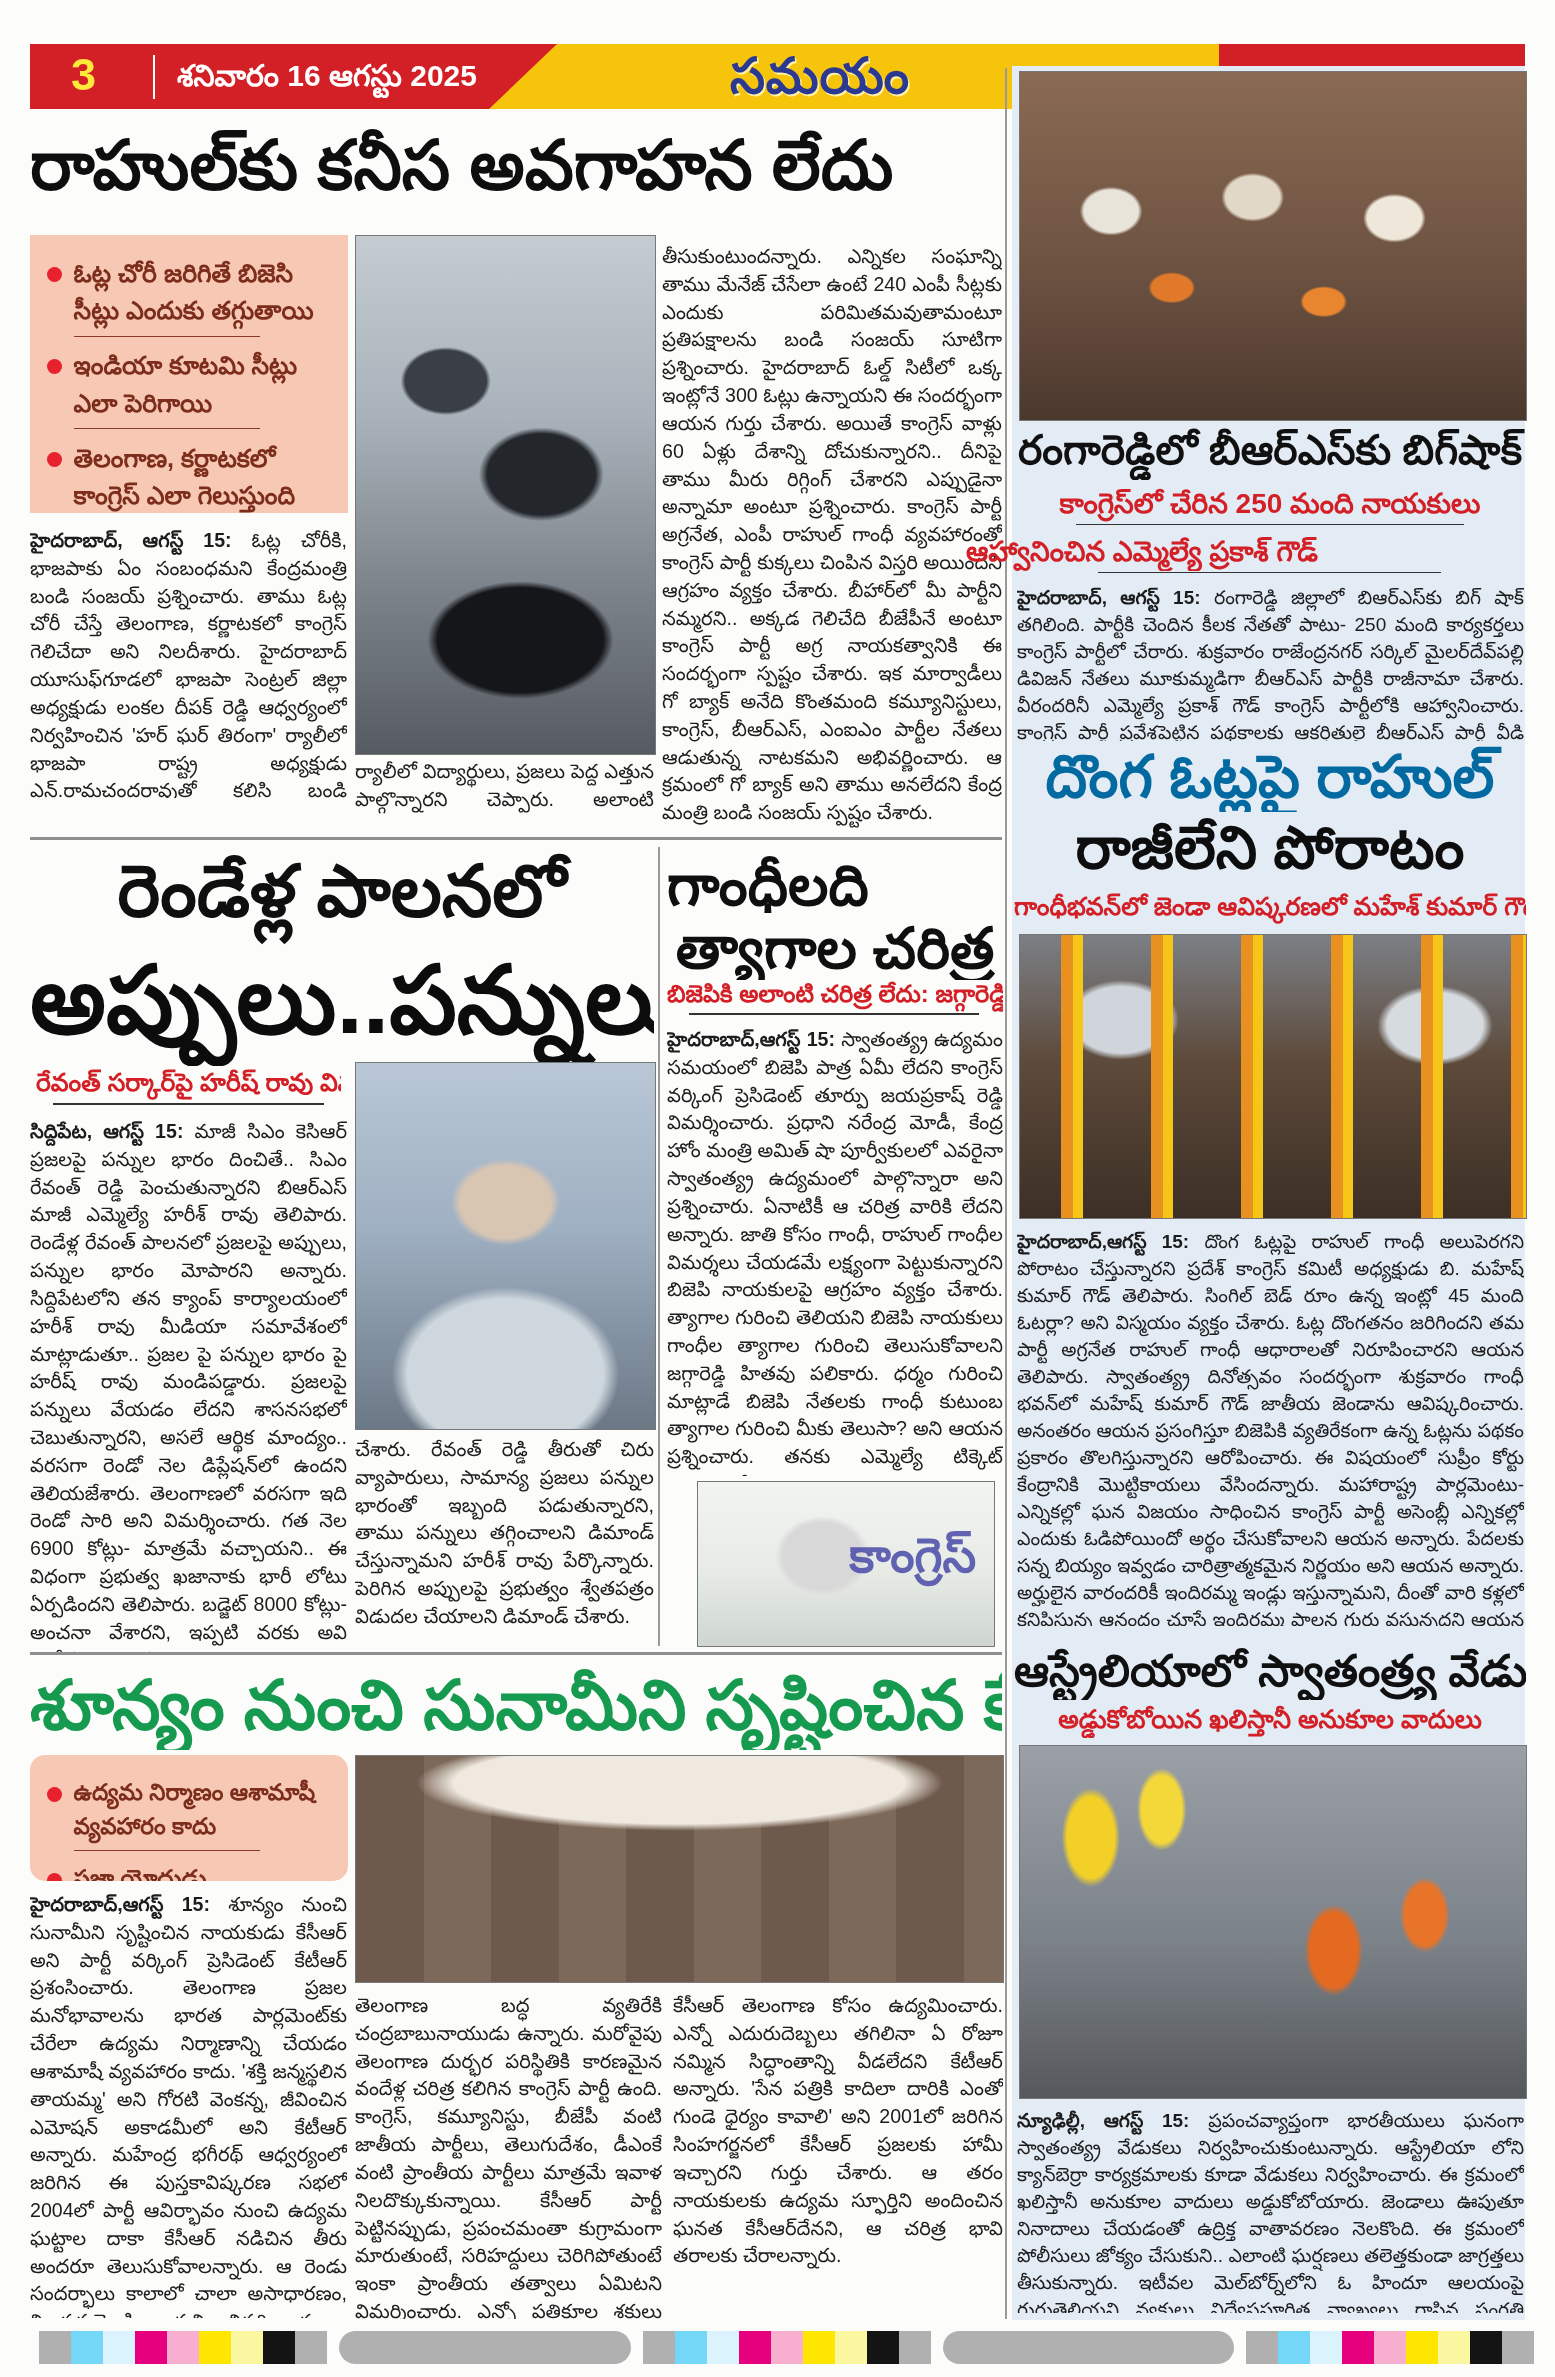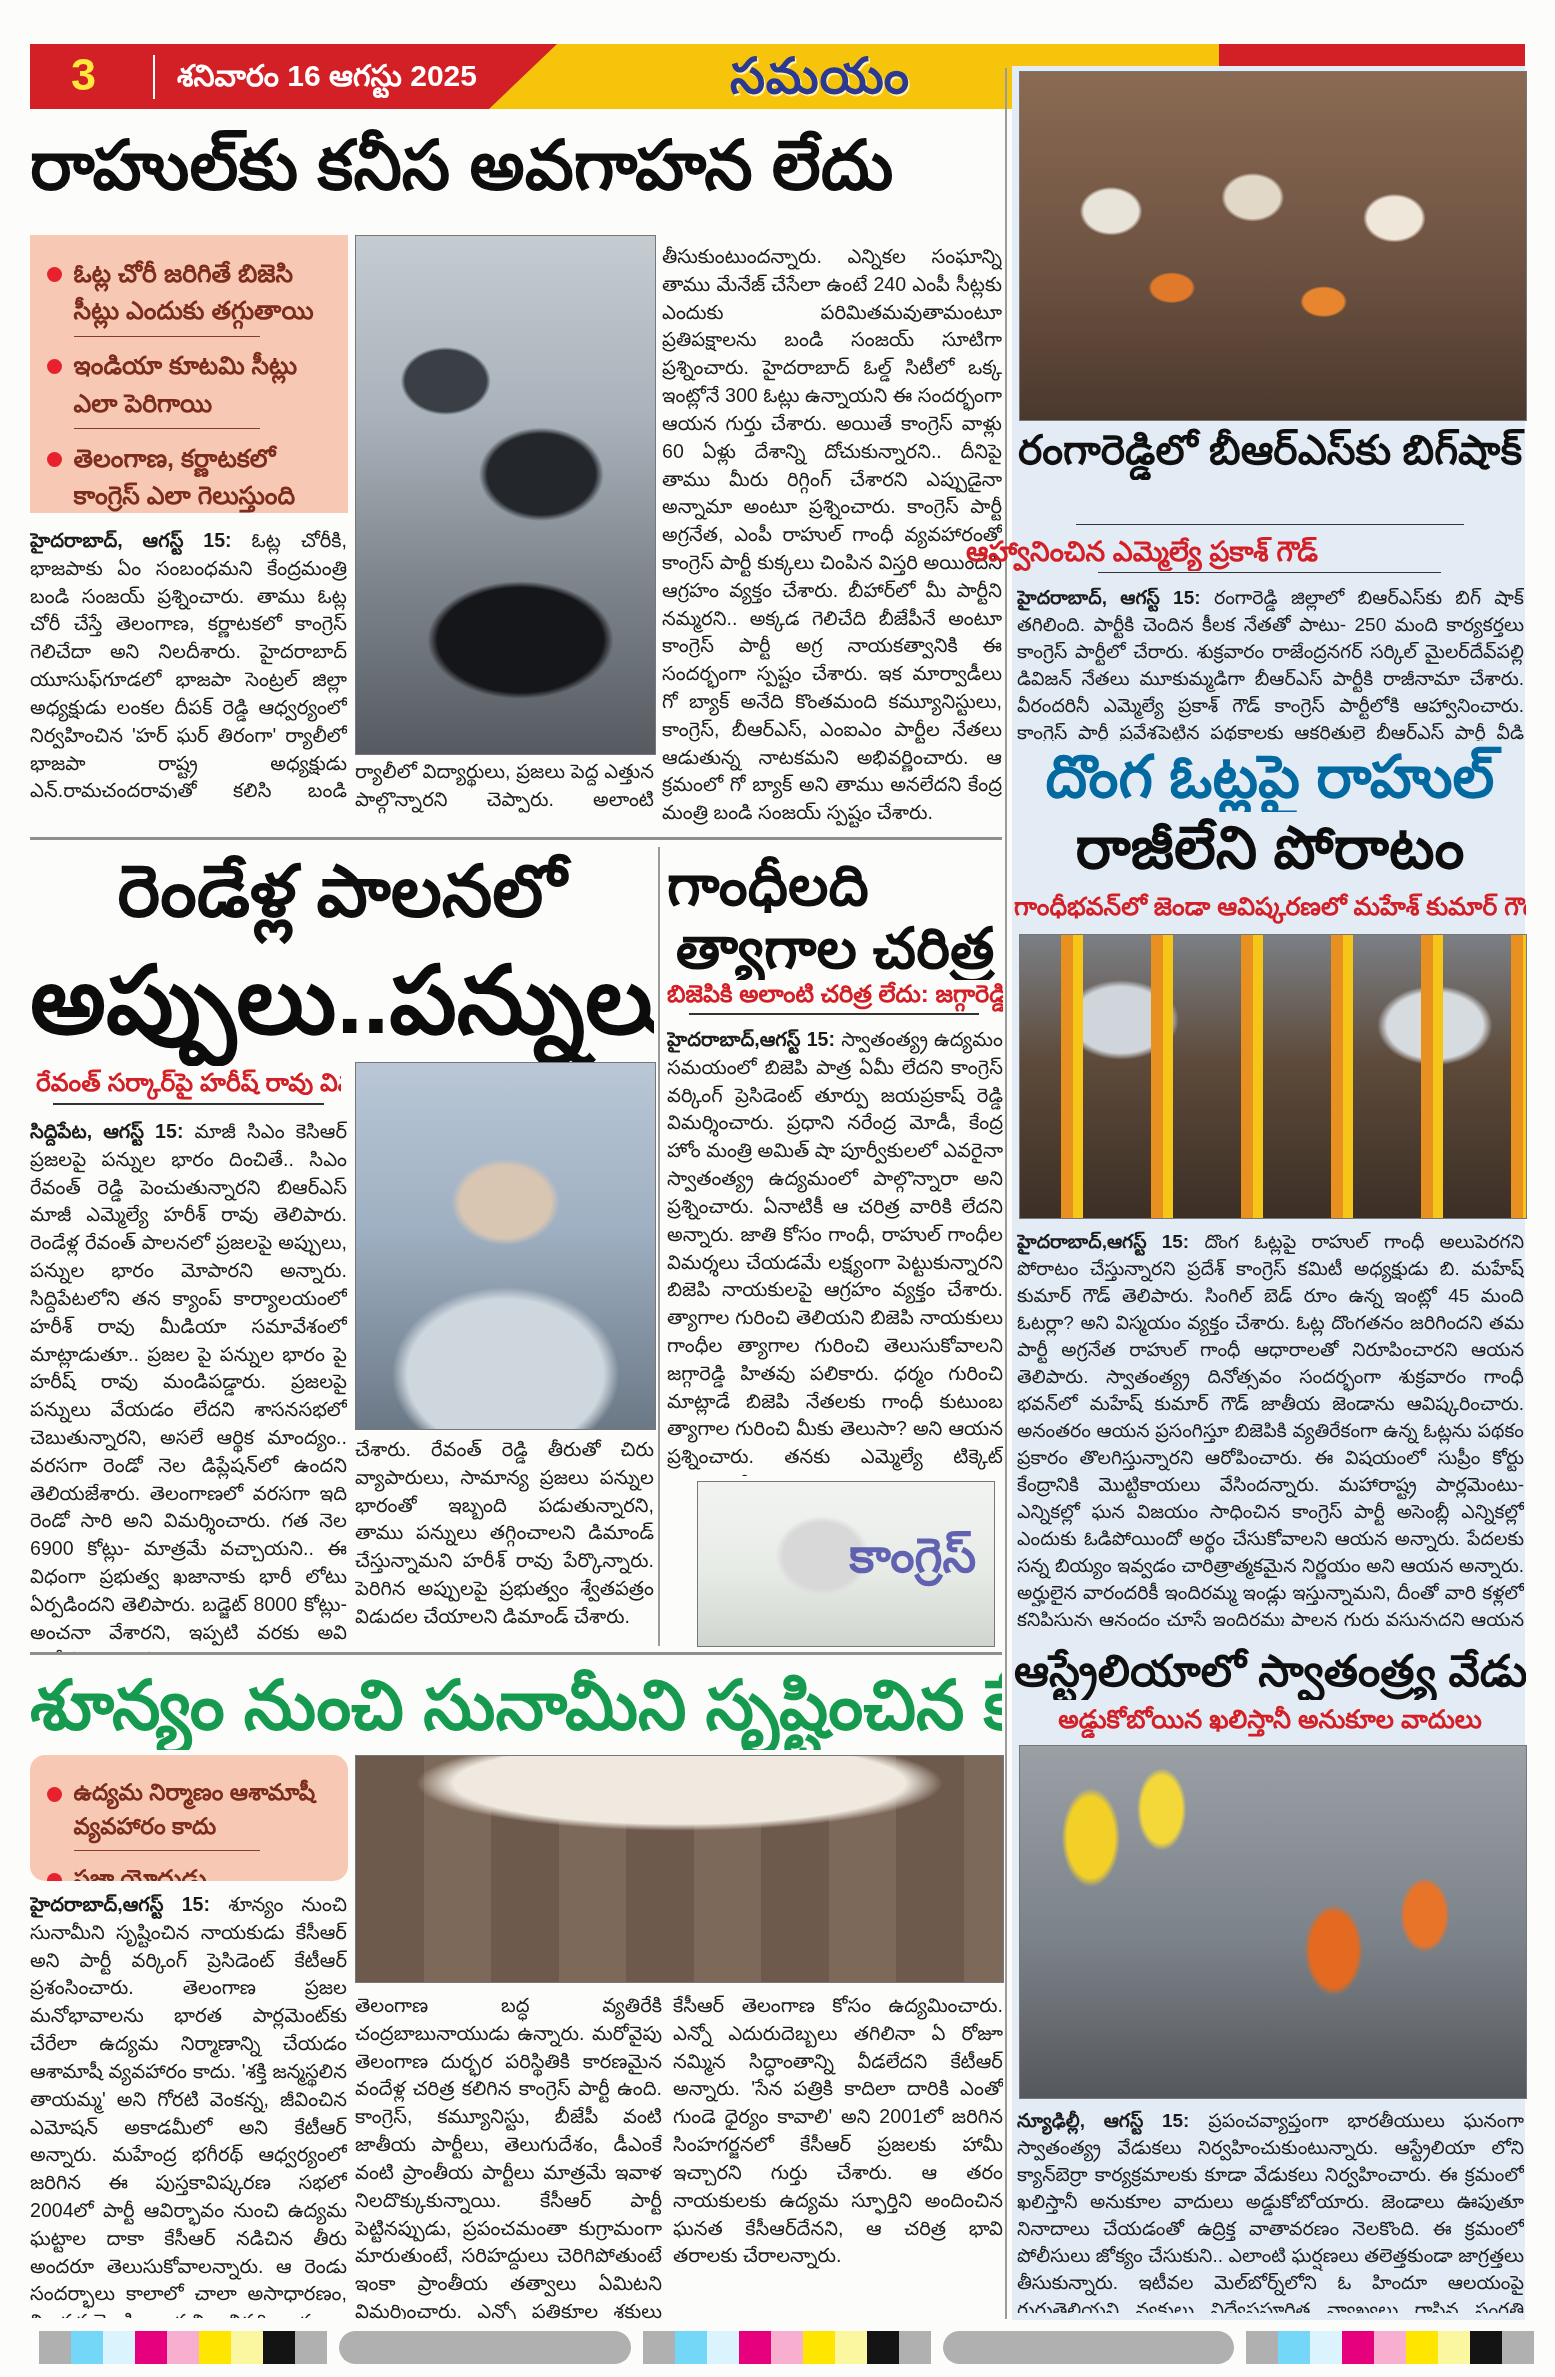--- a/index.html
+++ b/index.html
@@ -181,20 +181,21 @@
   </div>
   <div class="abs bodytext" style="left:673px;top:1992px;width:330px;height:327px;">
     <span>కేసీఆర్ తెలంగాణ కోసం ఉద్యమించారు. ఎన్నో ఎదురుదెబ్బలు తగిలినా ఏ రోజూ నమ్మిన సిద్ధాంతాన్ని వీడలేదని కేటీఆర్ అన్నారు. 'సేన పత్రికి కాదిలా దారికి ఎంతో గుండె ధైర్యం కావాలి' అని 2001లో జరిగిన సింహగర్జనలో కేసీఆర్ ప్రజలకు హామీ ఇచ్చారని గుర్తు చేశారు. ఆ తరం నాయకులకు ఉద్యమ స్ఫూర్తిని అందించిన ఘనత కేసీఆర్‌దేనని, ఆ చరిత్ర భావి తరాలకు చేరాలన్నారు.</span>
   </div>
 
   <div class="abs sidebar-bg"></div>
   <div class="abs vrule" style="left:1005px;top:68px;width:2.3px;height:2251px;"></div>
 
   <div class="abs photo ph-crowd" style="left:1019px;top:71px;width:506px;height:348px;"></div>
   <div class="abs" style="left:1014px;top:427px;width:512px;height:53px;text-align:center;font-size:41px;font-weight:800;color:#101010;white-space:nowrap;overflow:hidden;">రంగారెడ్డిలో బీఆర్ఎస్‌కు బిగ్‌షాక్</div>
+  <div class="abs subhead-red" style="left:1014px;top:488px;width:512px;height:35px;font-size:28px;text-align:center;white-space:nowrap;">కాంగ్రెస్‌లో చేరిన 250 మంది నాయకులు</div>
   <div class="abs" style="left:1076px;top:524px;width:388px;border-bottom:1.5px solid #333;"></div>
   <div class="abs subhead-red" style="left:966px;top:536px;width:512px;height:35px;font-size:28px;text-align:left;white-space:nowrap;">ఆహ్వానించిన ఎమ్మెల్యే ప్రకాశ్ గౌడ్</div>
   <div class="abs" style="left:1098px;top:572px;width:343px;border-bottom:1.5px solid #333;"></div>
   <div class="abs bodytext" style="left:1017px;top:585px;width:507px;height:156px;font-size:19px;">
     <span class="dateline">హైదరాబాద్, ఆగస్ట్ 15:</span>
     <span>రంగారెడ్డి జిల్లాలో బిఆర్ఎస్‌కు బిగ్ షాక్ తగిలింది. పార్టీకి చెందిన కీలక నేతతో పాటు- 250 మంది కార్యకర్తలు కాంగ్రెస్ పార్టీలో చేరారు. శుక్రవారం రాజేంద్రనగర్ సర్కిల్ మైలర్‌దేవ్‌పల్లి డివిజన్ నేతలు మూకుమ్మడిగా బీఆర్ఎస్ పార్టీకి రాజీనామా చేశారు. వీరందరినీ ఎమ్మెల్యే ప్రకాశ్ గౌడ్ కాంగ్రెస్ పార్టీలోకి ఆహ్వానించారు. కాంగ్రెస్ పార్టీ ప్రవేశపెట్టిన పథకాలకు ఆకర్షితులై బీఆర్ఎస్ పార్టీ వీడి కాంగ్రెస్ పార్టీలో చేరుతున్నట్లు- ఈ సందర్భంగా సోమ శ్రీనివాస్ గుప్తా అన్నారు.</span>
   </div>
 
   <div class="abs" style="left:1014px;top:743px;width:512px;height:69px;text-align:center;font-size:59px;font-weight:800;color:#0369a1;white-space:nowrap;overflow:hidden;">దొంగ ఓట్లపై రాహుల్</div>
   <div class="abs" style="left:1014px;top:814px;width:512px;height:69px;text-align:center;font-size:59px;font-weight:800;color:#0d0d0d;white-space:nowrap;overflow:hidden;">రాజీలేని పోరాటం</div>

